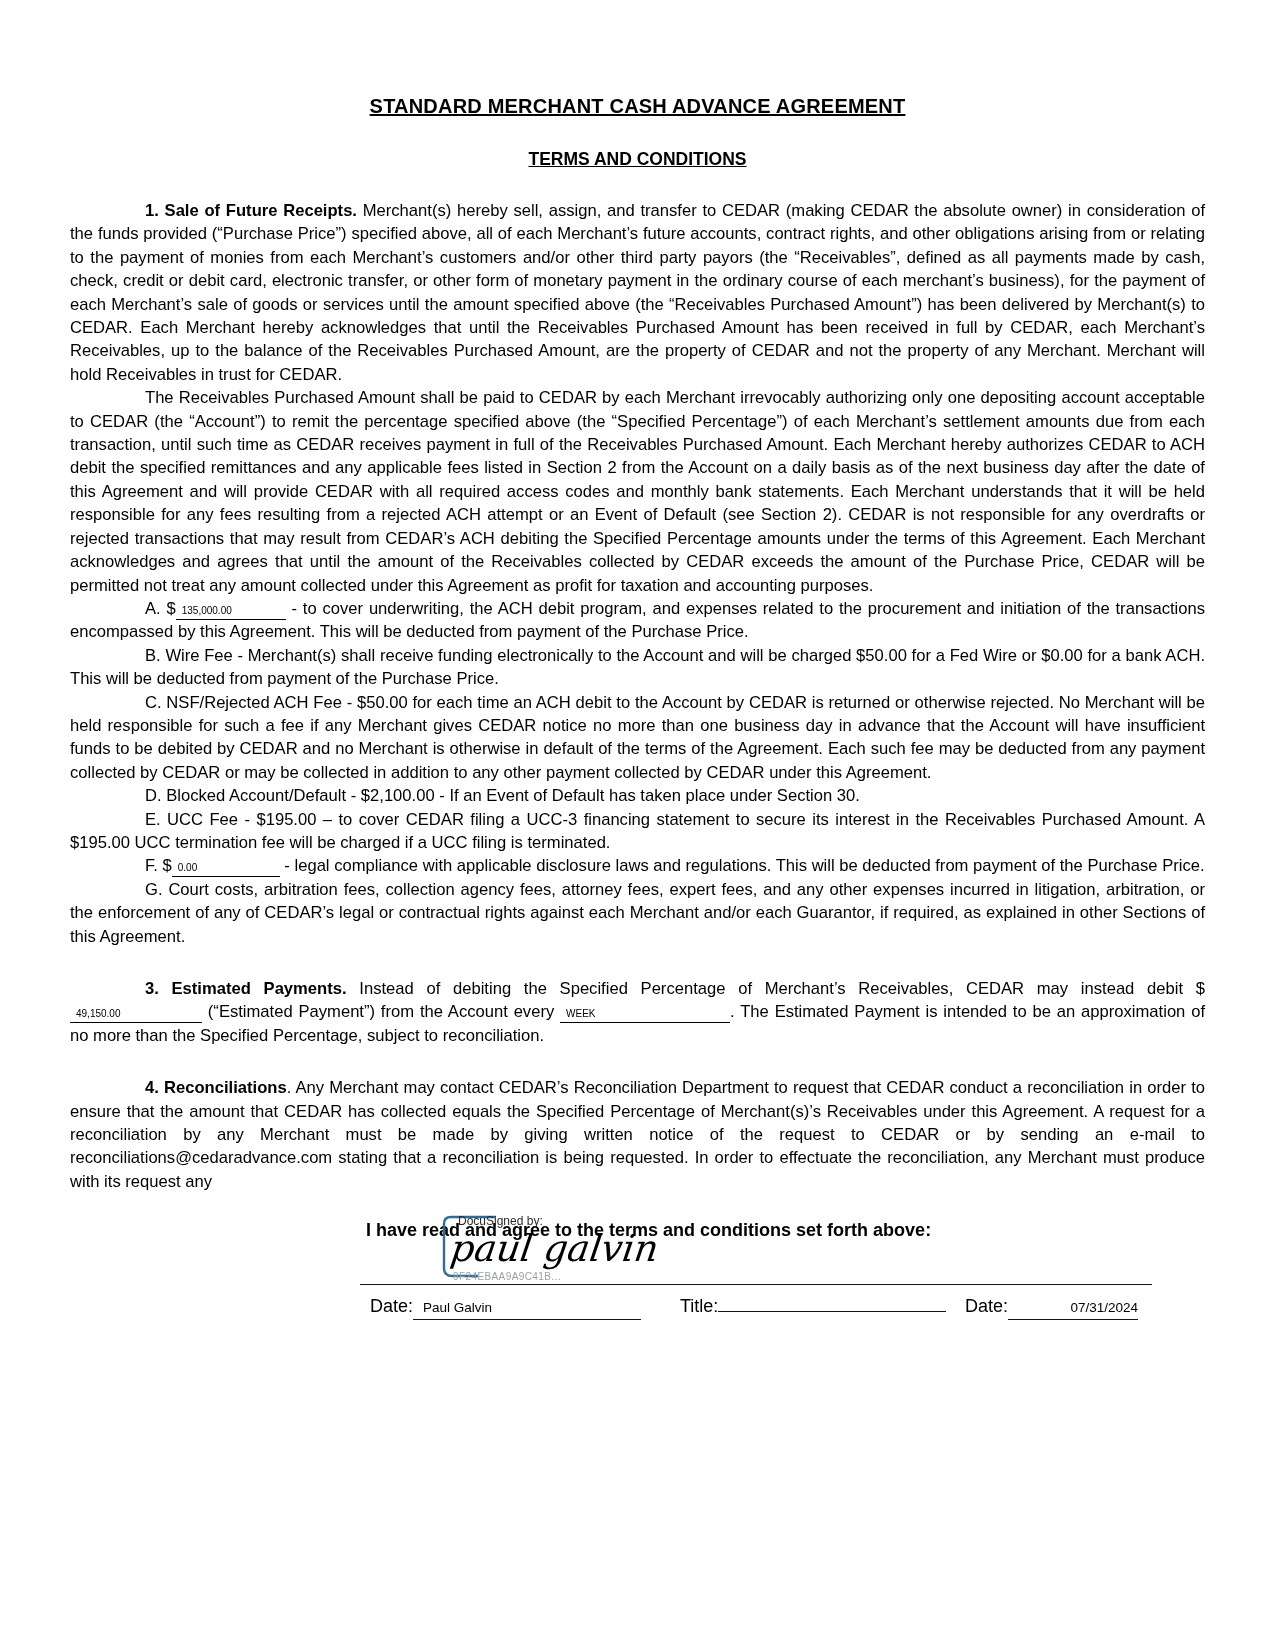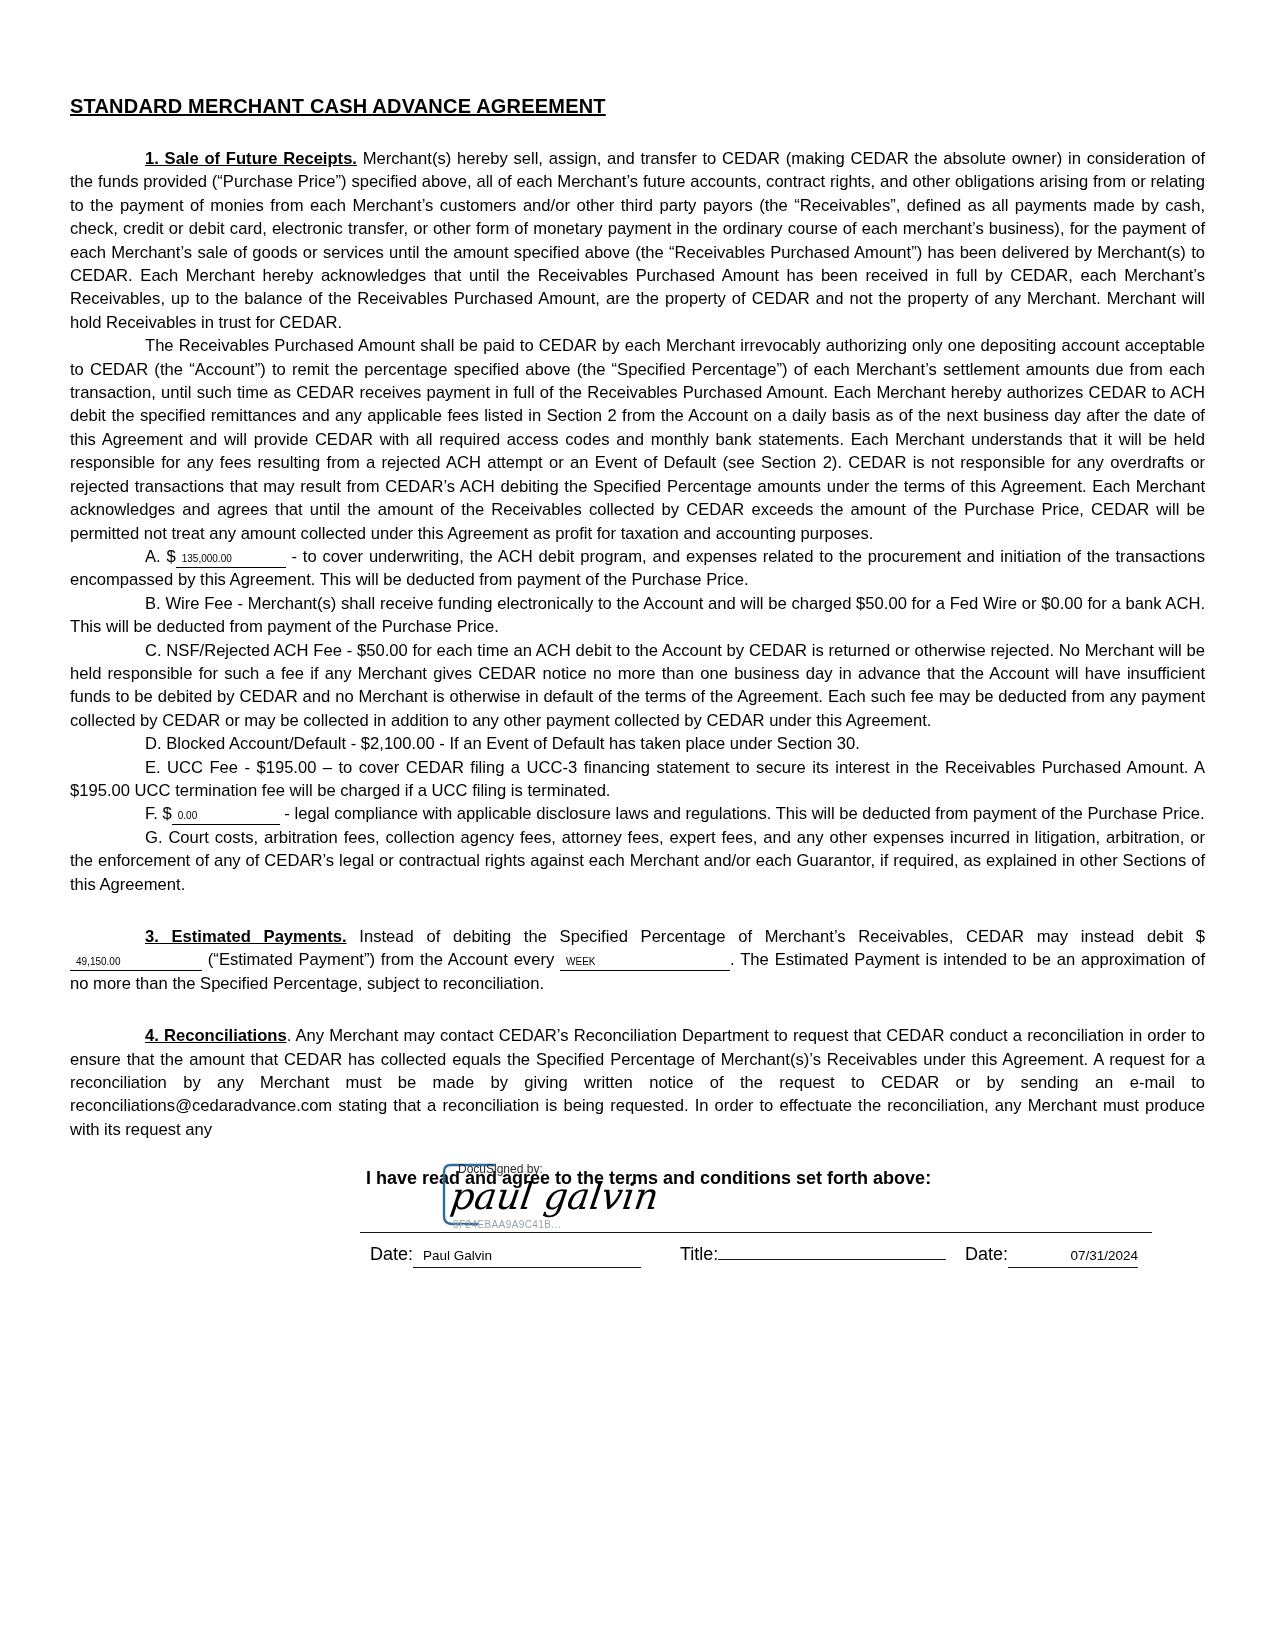--- a/index.html
+++ b/index.html
@@ -4,36 +4,36 @@
 <style>
   html,body { margin:0; padding:0; background:#ffffff; }
   .page {
     position:relative; width:1275px; height:1650px; background:#ffffff;
     font-family:"Liberation Sans", sans-serif; color:#000;
     overflow:hidden;
   }
   .content { position:absolute; left:70px; top:0; width:1135px; }
 
   .title {
-    margin:95px 0 0 0; text-align:left;
+    margin:95px 0 0 0; text-align:center;
     font-size:20px; font-weight:bold; text-decoration:underline;
     letter-spacing:0.2px;
   }
   .subtitle {
     margin:31px 0 0 0; text-align:center;
     font-size:17.5px; font-weight:bold; text-decoration:underline;
   }
 
   .para {
     margin:0; font-size:16.6px; line-height:23.4px;
     text-align:justify; text-indent:75px;
   }
   .gap { margin-top:29px; }
 
-  .h { font-weight:bold; text-decoration:underline; }
+  .h { font-weight:bold; }
 
   .fill {
     display:inline-block; text-indent:0;
     border-bottom:1.4px solid #000;
     font-size:10px; line-height:15px;
     padding:0 4px 1px 6px; vertical-align:baseline;
   }
   .fill-a    { min-width:100px; }
   .fill-f    { min-width:98px;  }
   .fill-amt  { min-width:122px; }
@@ -78,20 +78,21 @@
   .g-title .val { width:218px; }
   .g-date  .val { width:120px;text-align:right; }
 </style>
 </head>
 <body>
 
 <div class="page">
   <div class="content">
 
     <h1 class="title">STANDARD MERCHANT CASH ADVANCE AGREEMENT</h1>
+    <h2 class="subtitle">TERMS AND CONDITIONS</h2>
 
     <p class="para gap"><span class="h">1. Sale of Future Receipts.</span><span> Merchant(s) hereby sell, assign, and transfer to CEDAR (making CEDAR the absolute owner) in consideration of the funds provided (“Purchase Price”) specified above, all of each Merchant’s future accounts, contract rights, and other obligations arising from or relating to the payment of monies from each Merchant’s customers and/or other third party payors (the “Receivables”, defined as all payments made by cash, check, credit or debit card, electronic transfer, or other form of monetary payment in the ordinary course of each merchant’s business), for the payment of each Merchant’s sale of goods or services until the amount specified above (the “Receivables Purchased Amount”) has been delivered by Merchant(s) to CEDAR. Each Merchant hereby acknowledges that until the Receivables Purchased Amount has been received in full by CEDAR, each Merchant’s Receivables, up to the balance of the Receivables Purchased Amount, are the property of CEDAR and not the property of any Merchant.  Merchant will hold Receivables in trust for CEDAR.</span></p>
     <p class="para"><span>The Receivables Purchased Amount shall be paid to CEDAR by each Merchant irrevocably authorizing only one depositing account acceptable to CEDAR (the “Account”) to remit the percentage specified above (the “Specified Percentage”) of each Merchant’s settlement amounts due from each transaction, until such time as CEDAR receives payment in full of the Receivables Purchased Amount. Each Merchant hereby authorizes CEDAR to ACH debit the specified remittances and any applicable fees listed in Section 2 from the Account on a daily basis as of the next business day after the date of this Agreement and will provide CEDAR with all required access codes and monthly bank statements. Each Merchant understands that it will be held responsible for any fees resulting from a rejected ACH attempt or an Event of Default (see Section 2). CEDAR is not responsible for any overdrafts or rejected transactions that may result from CEDAR’s ACH debiting the Specified Percentage amounts under the terms of this Agreement. Each Merchant acknowledges and agrees that until the amount of the Receivables collected by CEDAR exceeds the amount of the Purchase Price, CEDAR will be permitted not treat any amount collected under this Agreement as profit for taxation and accounting purposes.</span></p>
 
     <p class="para"><span>A. $</span><span class="fill fill-a">135,000.00</span><span> - to cover underwriting, the ACH debit program, and expenses related to the procurement and initiation of the transactions encompassed by this Agreement. This will be deducted from payment of the Purchase Price.</span></p>
     <p class="para"><span>B. Wire Fee - Merchant(s) shall receive funding electronically to the Account and will be charged $50.00 for a Fed Wire or $0.00 for a bank ACH. This will be deducted from payment of the Purchase Price.</span></p>
     <p class="para"><span>C. NSF/Rejected ACH Fee - $50.00 for each time an ACH debit to the Account by CEDAR is returned or otherwise rejected. No Merchant will be held responsible for such a fee if any Merchant gives CEDAR notice no more than one business day in advance that the Account will have insufficient funds to be debited by CEDAR and no Merchant is otherwise in default of the terms of the Agreement. Each such fee may be deducted from any payment collected by CEDAR or may be collected in addition to any other payment collected by CEDAR under this Agreement.</span></p>
     <p class="para"><span>D. Blocked Account/Default - $2,100.00 - If an Event of Default has taken place under Section 30.</span></p>
     <p class="para"><span>E. UCC Fee - $195.00 – to cover CEDAR filing a UCC-3 financing statement to secure its interest in the Receivables Purchased Amount. A $195.00 UCC termination fee will be charged if a UCC filing is terminated.</span></p>
     <p class="para"><span>F. $</span><span class="fill fill-f">0.00</span><span> - legal compliance with applicable disclosure laws and regulations. This will be deducted from payment of the Purchase Price.</span></p>

